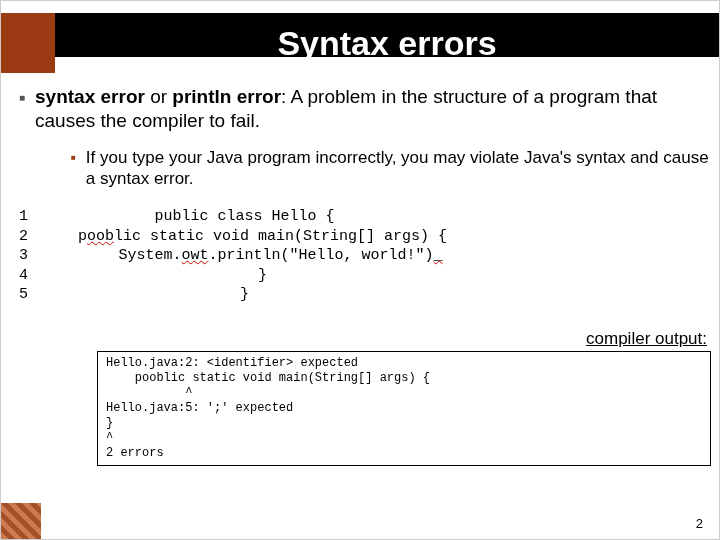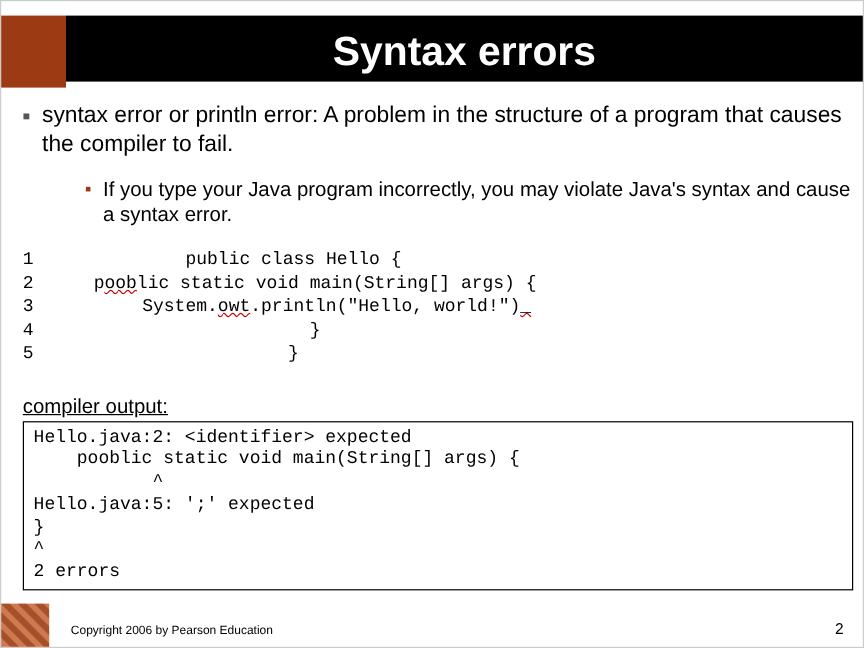--- a/index.html
+++ b/index.html
@@ -17,21 +17,21 @@
     width: 720px;
     height: 540px;
     box-sizing: border-box;
     border: 1px solid #ccc;
   }
   .title-bar {
     position: absolute;
     top: 12px;
     left: 54px;
     right: 0;
-    height: 55px;
+    height: 44px;
     background: #000;
     color: #fff;
     font-size: 34px;
     font-weight: bold;
     text-align: center;
     line-height: 60px;
   }
   .accent-strip {
     position: absolute;
     top: 12px;
@@ -93,32 +93,33 @@
   }
   .code-body {
     white-space: pre;
     text-align: center;
   }
   .wavy {
     text-decoration: underline wavy #c00;
     text-decoration-thickness: 1px;
   }
   .output-label {
-    text-align: left;
+    text-align: right;
     margin-top: 24px;
     margin-right: 4px;
     font-size: 17px;
     text-decoration: underline;
   }
   .output-box {
     margin-top: 2px;
+    margin-left: 78px;
     margin-right: 0;
     border: 1px solid #000;
     font-family: "Courier New", monospace;
-    font-size: 15px;
+    font-size: 12px;
     line-height: 1.25;
     padding: 4px 8px;
     white-space: pre;
   }
   .footer {
     position: absolute;
     bottom: 8px;
     left: 58px;
     font-size: 10px;
     color: #000;
@@ -134,21 +135,21 @@
     position: absolute;
     bottom: 0;
     left: 0;
     width: 40px;
     height: 36px;
     background:
       linear-gradient(45deg, #9c3b13 25%, #c96a3a 25%, #c96a3a 50%, #9c3b13 50%, #9c3b13 75%, #c96a3a 75%);
     background-size: 14px 14px;
     opacity: 0.9;
   }
-  b { font-weight: normal; }
+  b { font-weight: bold; }
 </style>
 </head>
 <body>
 
 <div class="slide">
 
   <div class="accent-strip"></div>
   <div class="title-bar">Syntax errors</div>
 
   <div class="content">
@@ -183,16 +184,15 @@
     pooblic static void main(String[] args) {
            ^
 Hello.java:5: ';' expected
 }
 ^
 2 errors</div>
 
   </div>
 
   <div class="corner-deco"></div>
-  <div class="footer">Copyright 2006 by Pearson Education</div>
   <div class="page-num">2</div>
 
 </div>
 
 </body></html>

